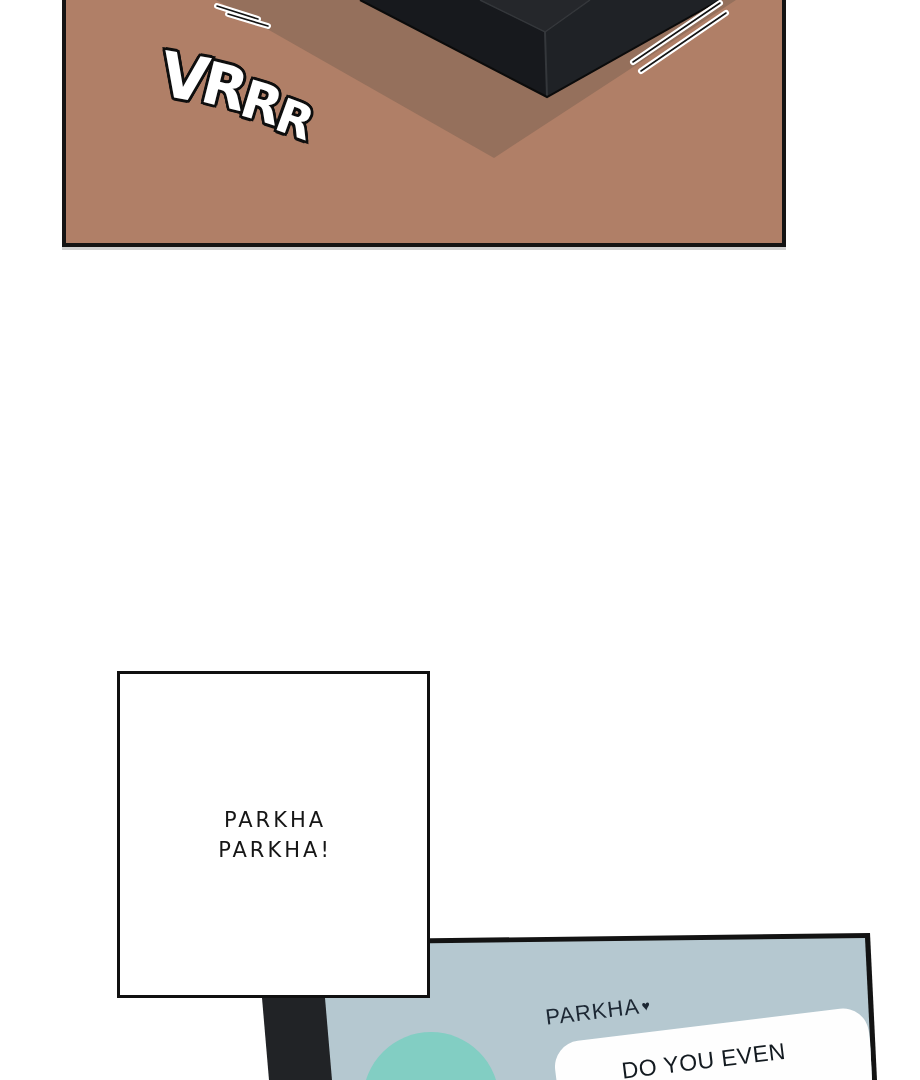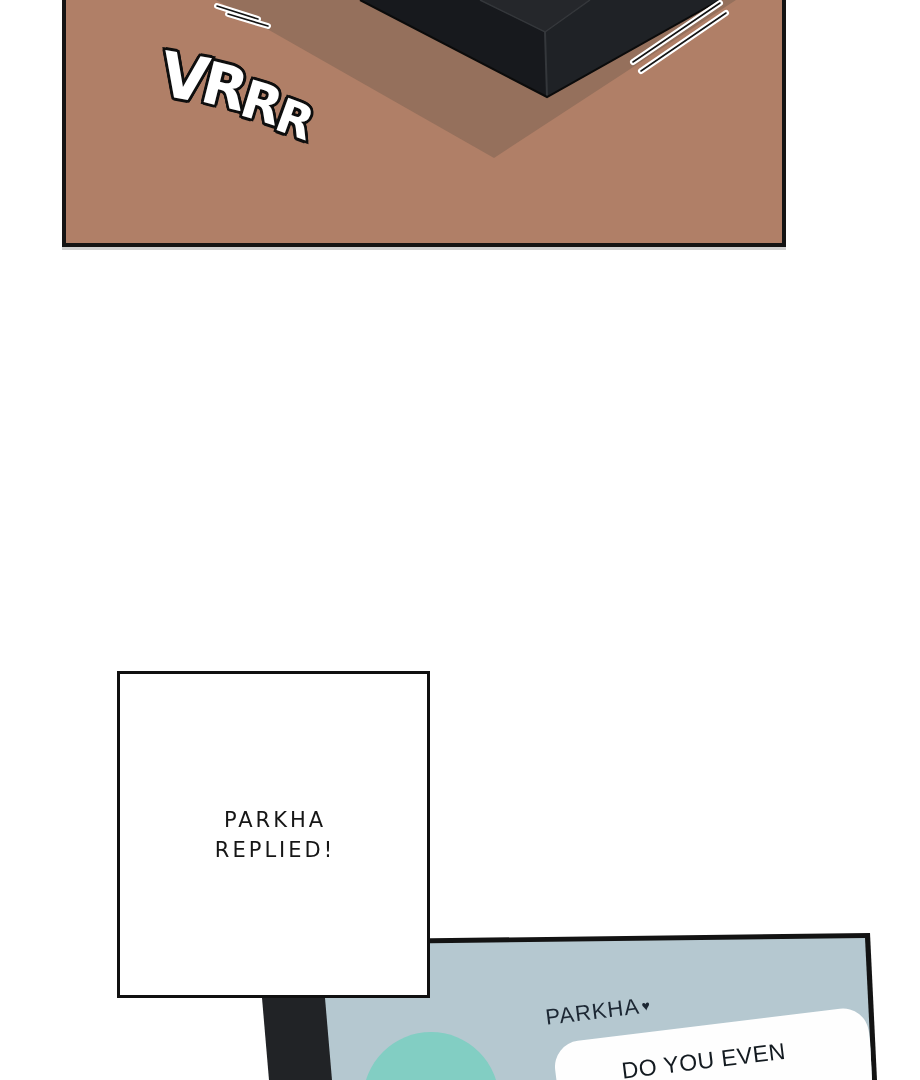--- a/index.html
+++ b/index.html
@@ -109,17 +109,17 @@
     <div class="bubble">
       <div class="bubble-text">DO YOU EVEN</div>
     </div>
   </div>
 
   <div class="phone-edge"></div>
 
   <div class="caption-box">
     <div class="caption-text">
       <span>PARKHA</span><br>
-      <span>REPLIED!</span>
+      <span>PARKHA!</span>
     </div>
   </div>
 
 </div>
 
 </body></html>

